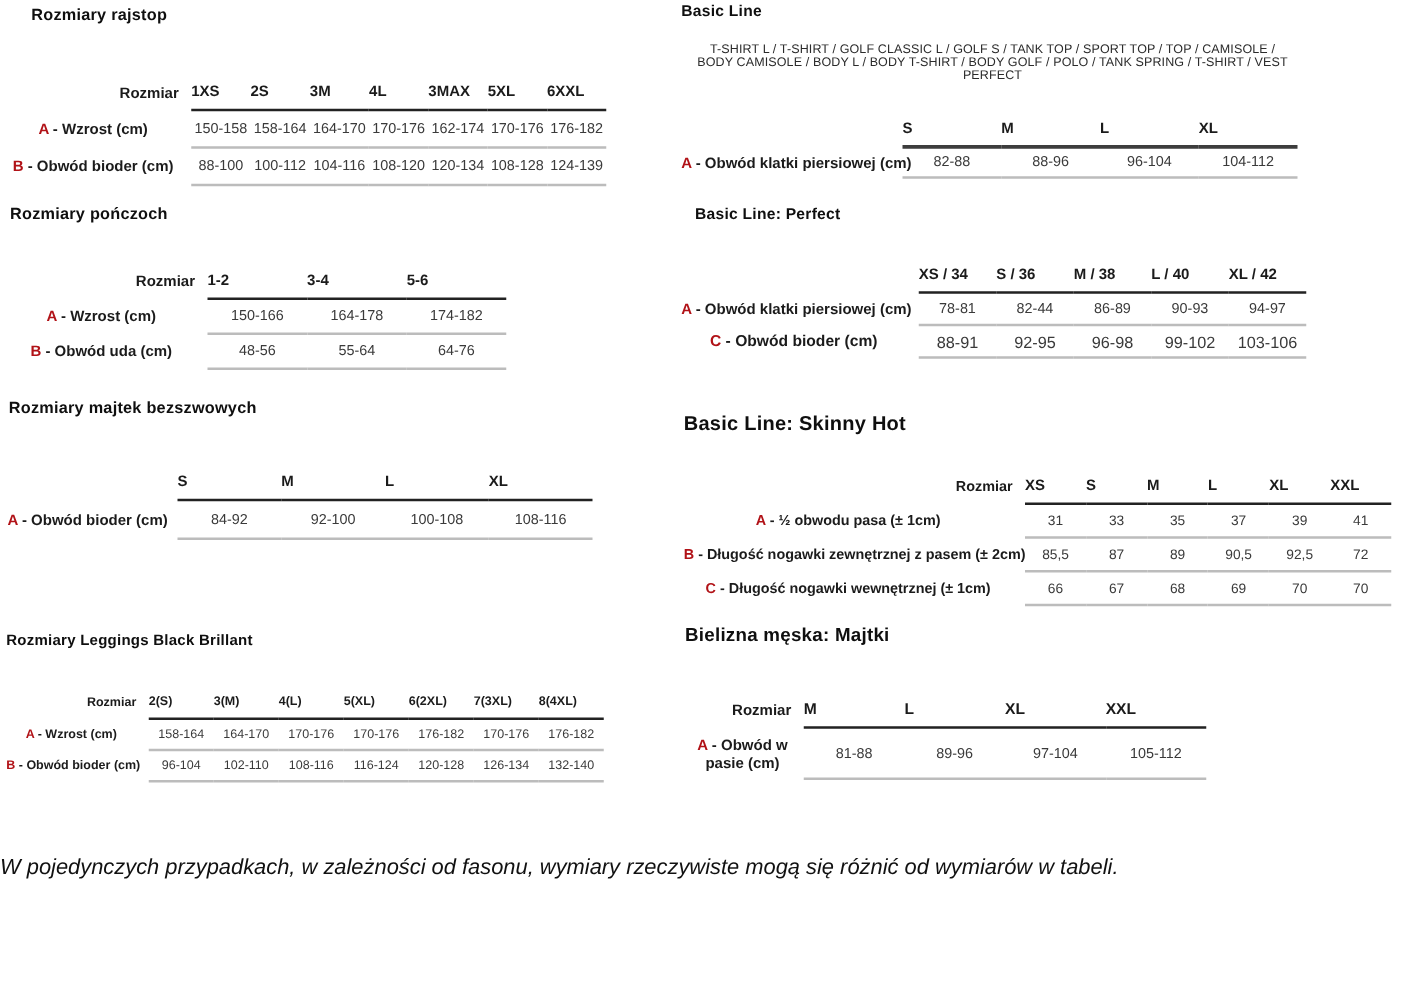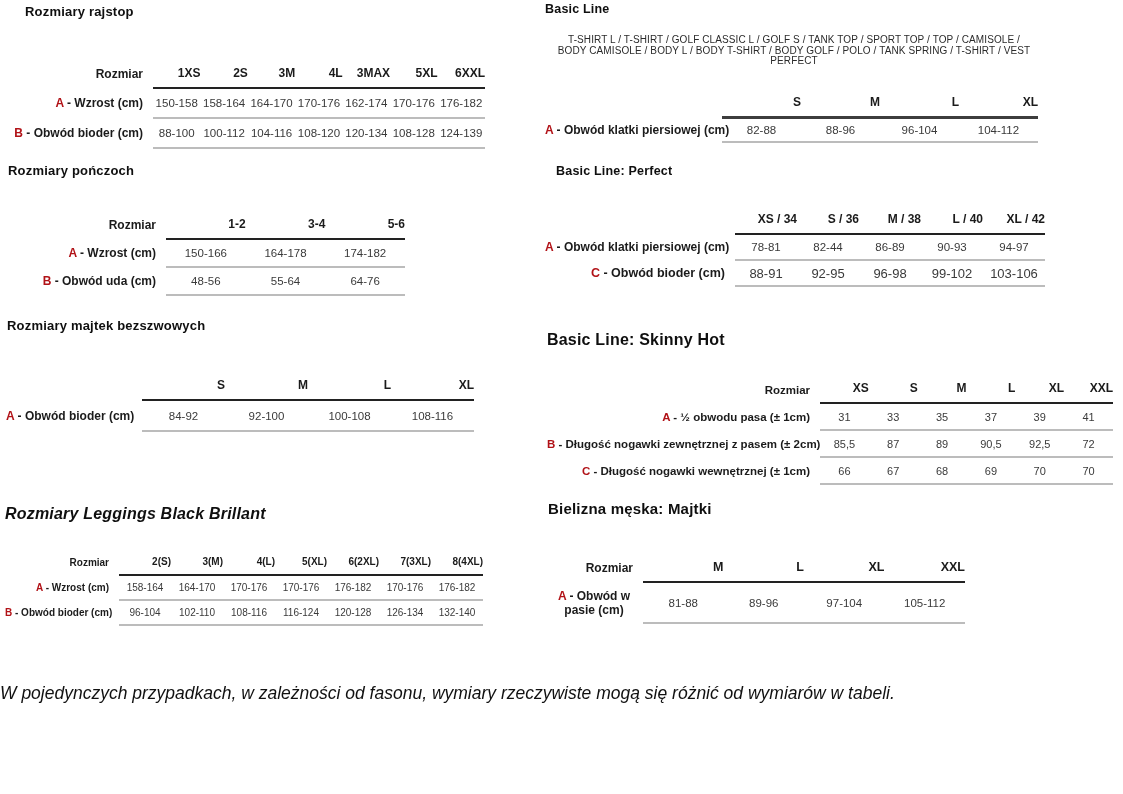--- a/index.html
+++ b/index.html
@@ -10,35 +10,35 @@
   }
   .section{position:absolute;}
   .title{
     position:absolute;top:0;left:0;margin:0;font-weight:bold;color:#0f0f0f;
     white-space:nowrap;letter-spacing:0.2px;
   }
   .tablewrap{position:absolute;left:0;right:0;}
   table{width:100%;border-collapse:collapse;table-layout:fixed;}
   th,td{padding:0;}
   thead th{
-    font-weight:bold;font-size:var(--hfs,12px);color:#1b1b1b;text-align:right;
+    font-weight:bold;font-size:var(--hfs,12px);color:#1b1b1b;text-align:left;
     vertical-align:bottom;padding-bottom:7px;height:var(--hh,26px);
     border-bottom:var(--thick,2px solid #222222);white-space:nowrap;
   }
   thead th.lbl{
     border-bottom:none;text-align:right;padding-right:10px;
     width:var(--lblw,140px);font-size:var(--lfs,12px);
   }
   tbody td{
     font-size:var(--vfs,11.5px);color:#3a3a3a;text-align:center;
     vertical-align:middle;height:var(--rh,28px);
     border-bottom:var(--thin,2px solid #bcbcbc);white-space:nowrap;
   }
   tbody td.lbl{
-    border-bottom:none;text-align:right;padding-right:10px;
+    border-bottom:none;text-align:center;padding-right:10px;
     font-weight:bold;font-size:var(--lfs,12px);color:#1b1b1b;
   }
   .letter{color:#b11217;font-weight:bold;}
   .subtitle{
     position:absolute;text-align:center;font-size:10px;line-height:10.5px;
     color:#2b2b2b;letter-spacing:0.1px;
   }
   .footnote{
     position:absolute;top:683px;left:0;width:976px;text-align:left;
     font-style:italic;font-size:17.5px;color:#111111;
@@ -52,21 +52,21 @@
   #sec-ponczochy{left:6px;top:163px;width:399px;--lblw:150px;--hh:24px;--rh:26px;}
   #sec-ponczochy .title{left:2px;font-size:13px;}
   #sec-ponczochy .tablewrap{top:44px;}
 
   #sec-majtek-bez{left:6px;top:318px;width:468px;--lblw:126px;--hh:25px;--rh:29px;}
   #sec-majtek-bez .title{left:1px;font-size:13px;}
   #sec-majtek-bez .tablewrap{top:49px;}
 
   #sec-leggings{left:5px;top:505px;width:478px;--lblw:104px;--hh:21px;--rh:23px;
     --hfs:10px;--lfs:10px;--vfs:10px;}
-  #sec-leggings .title{font-size:16px;font-style:italic;}
+  #sec-leggings .title{font-size:12px;}
   #sec-leggings .tablewrap{top:41px;}
 
   
   #sec-basic{left:545px;top:2px;width:493px;--lblw:167px;--hh:25px;--rh:22px;
     --thick:3px solid #3d3d3d;}
   #sec-basic .title{font-size:12.5px;}
   #sec-basic .subtitle{top:33px;left:10px;width:478px;}
   #sec-basic .tablewrap{top:82px;}
 
   #sec-perfect{left:545px;top:164px;width:500px;--lblw:180px;--hh:24px;--rh:24px;}

